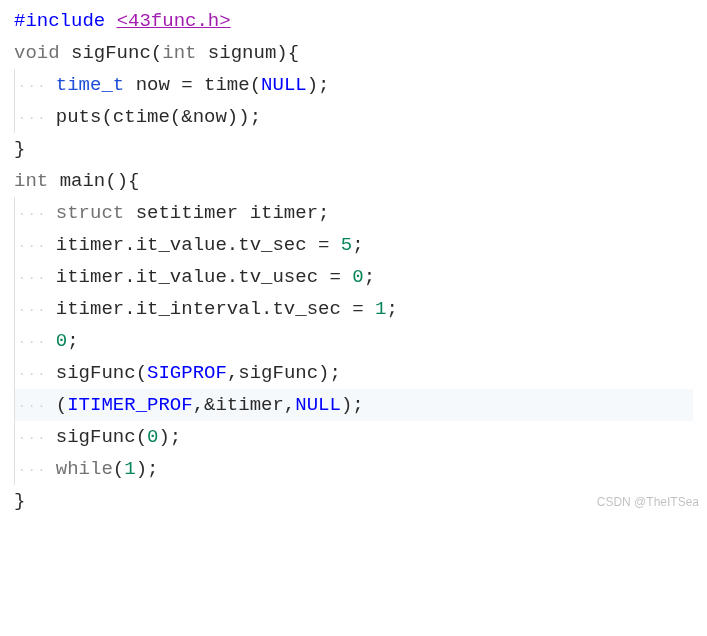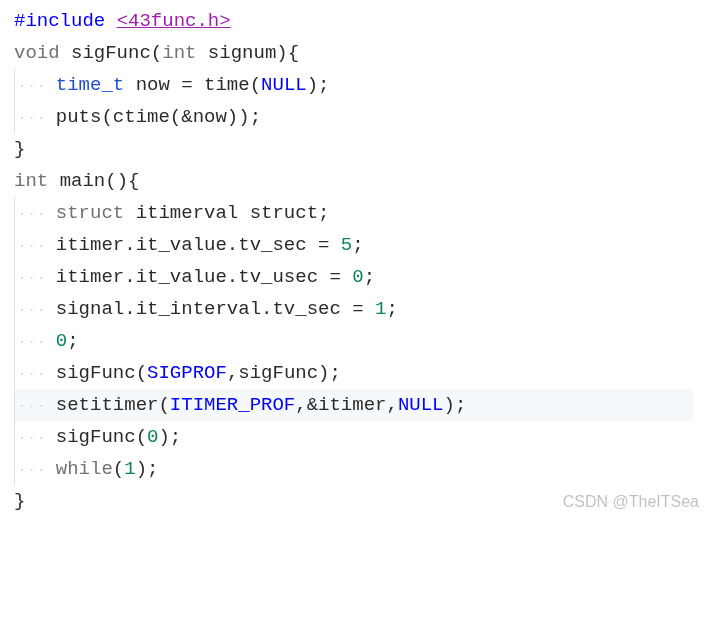--- a/index.html
+++ b/index.html
@@ -55,40 +55,40 @@
   .inc  { color: #a21caf; text-decoration: underline; }
   .fn   { color: #2b2b2b; text-align: center; }
   .id   { color: #2b2b2b; }
   .op   { color: #2b2b2b; }
   .num  { color: #098658; }
   .watermark {
     position: absolute;
     right: 8px;
     bottom: 4px;
     font-family: Arial, sans-serif;
-    font-size: 16px;
+    font-size: 12px;
     color: rgba(0,0,0,0.25);
   }
 </style>
 </head>
 <body>
 
 <div class="code-container">
   <div id="code-lines">
       <div class="line"><span class="pre">#include </span><span class="inc">&lt;43func.h&gt;</span></div>
       <div class="line"><span class="kw">void</span><span class="id"> </span><span class="fn">sigFunc</span><span class="op">(</span><span class="kw">int</span><span class="id"> signum){</span></div>
       <div class="line"><span class="indent-guide"><span class="guide-bar"></span><span class="dots">···</span><span>&nbsp;</span></span><span class="type">time_t</span><span class="id"> now = </span><span class="fn">time</span><span class="op">(</span><span class="const">NULL</span><span class="op">);</span></div>
       <div class="line"><span class="indent-guide"><span class="guide-bar"></span><span class="dots">···</span><span>&nbsp;</span></span><span class="fn">puts</span><span class="op">(</span><span class="fn">ctime</span><span class="op">(&amp;now));</span></div>
       <div class="line"><span class="op">}</span></div>
       <div class="line"><span class="kw">int</span><span class="id"> </span><span class="fn">main</span><span class="op">(){</span></div>
-      <div class="line"><span class="indent-guide"><span class="guide-bar"></span><span class="dots">···</span><span>&nbsp;</span></span><span class="kw">struct</span><span class="id"> itimerval struct;</span></div>
+      <div class="line"><span class="indent-guide"><span class="guide-bar"></span><span class="dots">···</span><span>&nbsp;</span></span><span class="kw">struct</span><span class="id"> setitimer itimer;</span></div>
       <div class="line"><span class="indent-guide"><span class="guide-bar"></span><span class="dots">···</span><span>&nbsp;</span></span><span class="id">itimer.it_value.tv_sec = </span><span class="num">5</span><span class="op">;</span></div>
       <div class="line"><span class="indent-guide"><span class="guide-bar"></span><span class="dots">···</span><span>&nbsp;</span></span><span class="id">itimer.it_value.tv_usec = </span><span class="num">0</span><span class="op">;</span></div>
-      <div class="line"><span class="indent-guide"><span class="guide-bar"></span><span class="dots">···</span><span>&nbsp;</span></span><span class="id">signal.it_interval.tv_sec = </span><span class="num">1</span><span class="op">;</span></div>
+      <div class="line"><span class="indent-guide"><span class="guide-bar"></span><span class="dots">···</span><span>&nbsp;</span></span><span class="id">itimer.it_interval.tv_sec = </span><span class="num">1</span><span class="op">;</span></div>
       <div class="line"><span class="indent-guide"><span class="guide-bar"></span><span class="dots">···</span><span>&nbsp;</span></span><span class="num">0</span><span class="op">;</span></div>
       <div class="line"><span class="indent-guide"><span class="guide-bar"></span><span class="dots">···</span><span>&nbsp;</span></span><span class="fn">sigFunc</span><span class="op">(</span><span class="const">SIGPROF</span><span class="id">,sigFunc);</span></div>
-      <div class="line highlight"><span class="indent-guide"><span class="guide-bar"></span><span class="dots">···</span><span>&nbsp;</span></span><span class="fn">setitimer</span><span class="op">(</span><span class="const">ITIMER_PROF</span><span class="id">,&amp;itimer,</span><span class="const">NULL</span><span class="op">);</span></div>
+      <div class="line highlight"><span class="indent-guide"><span class="guide-bar"></span><span class="dots">···</span><span>&nbsp;</span></span><span class="op">(</span><span class="const">ITIMER_PROF</span><span class="id">,&amp;itimer,</span><span class="const">NULL</span><span class="op">);</span></div>
       <div class="line"><span class="indent-guide"><span class="guide-bar"></span><span class="dots">···</span><span>&nbsp;</span></span><span class="fn">sigFunc</span><span class="op">(</span><span class="num">0</span><span class="op">);</span></div>
       <div class="line"><span class="indent-guide"><span class="guide-bar"></span><span class="dots">···</span><span>&nbsp;</span></span><span class="kw">while</span><span class="op">(</span><span class="num">1</span><span class="op">);</span></div>
       <div class="line"><span class="op">}</span></div>
     </div>
   <div class="watermark">CSDN @TheITSea</div>
 </div>
 
 </body></html>

